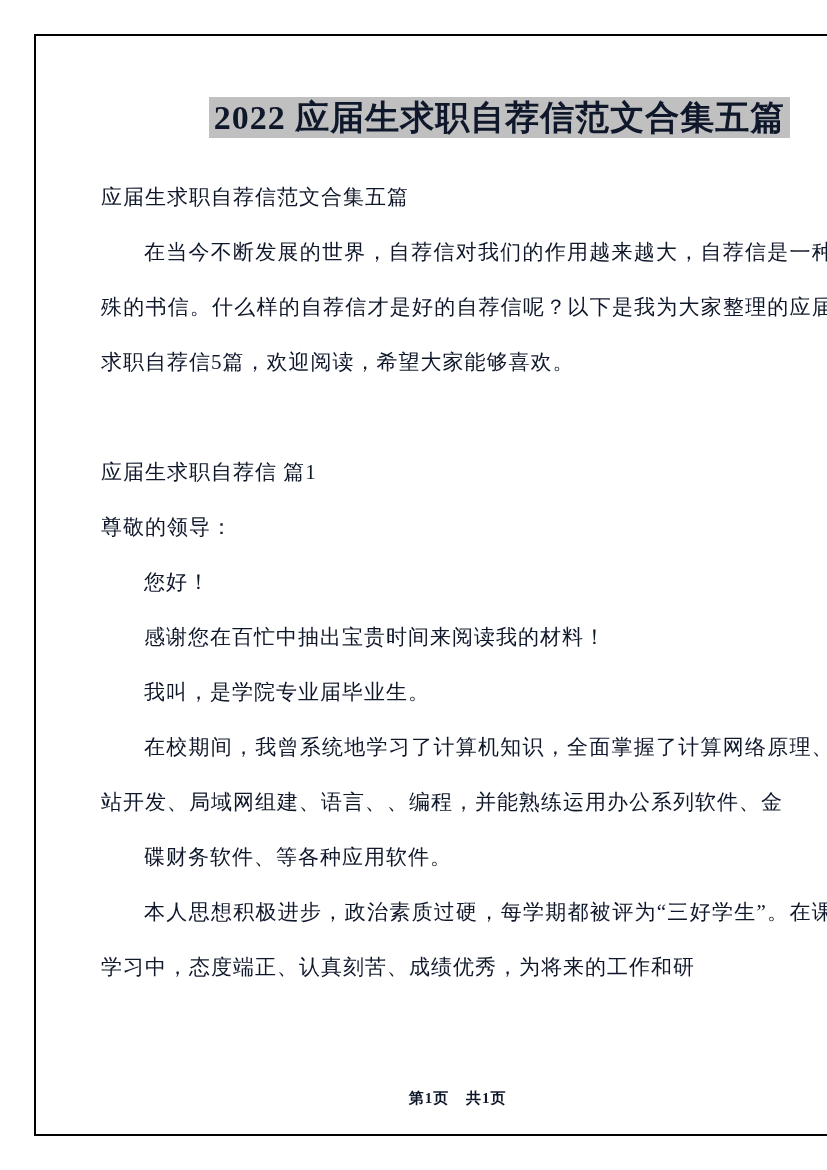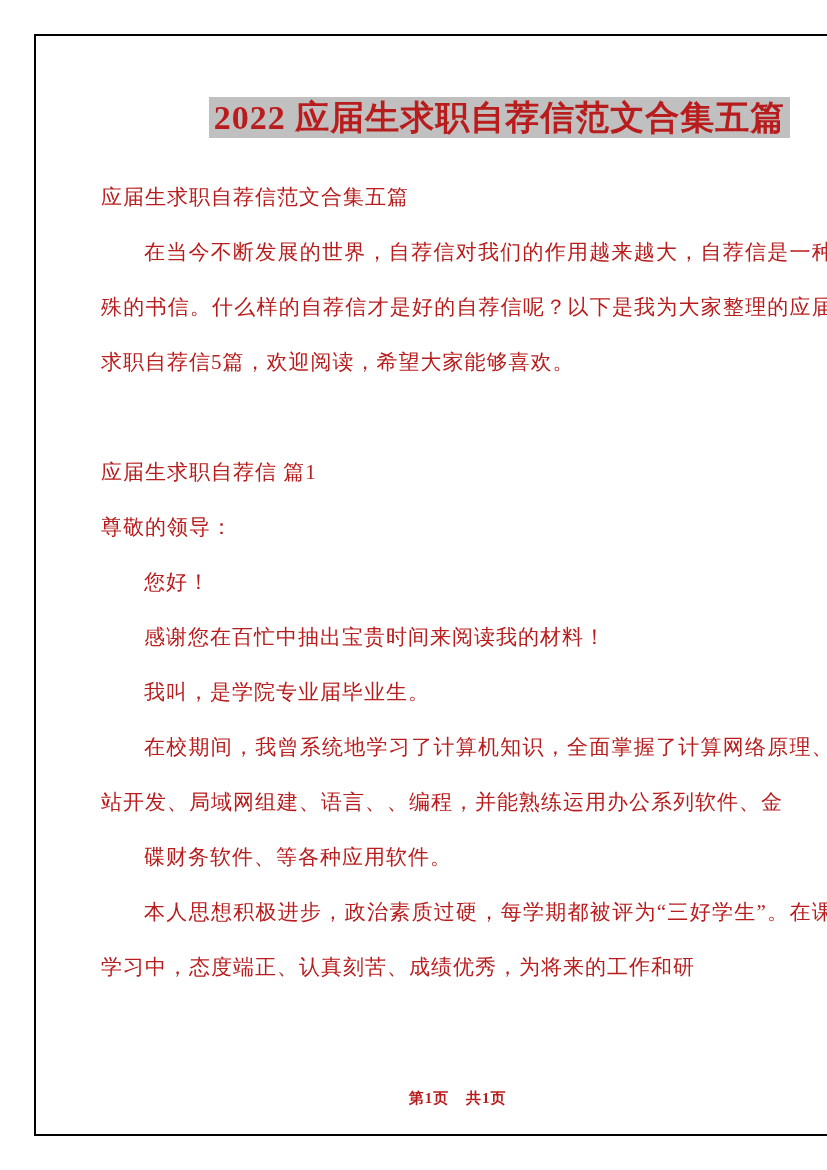--- a/index.html
+++ b/index.html
@@ -5,21 +5,21 @@
   html, body {
     margin: 0;
     padding: 0;
     background: #ffffff;
   }
   .page {
     position: relative;
     width: 827px;
     height: 1170px;
     background: #ffffff;
-    color: #b91c1c;
+    color: #0f172a;
     font-family: "Liberation Serif", "DejaVu Serif", serif;
     overflow: hidden;
   }
   .frame {
     position: absolute;
     left: 34px;
     top: 34px;
     width: 755px;
     height: 1098px;
     border: 2px solid #000000;

